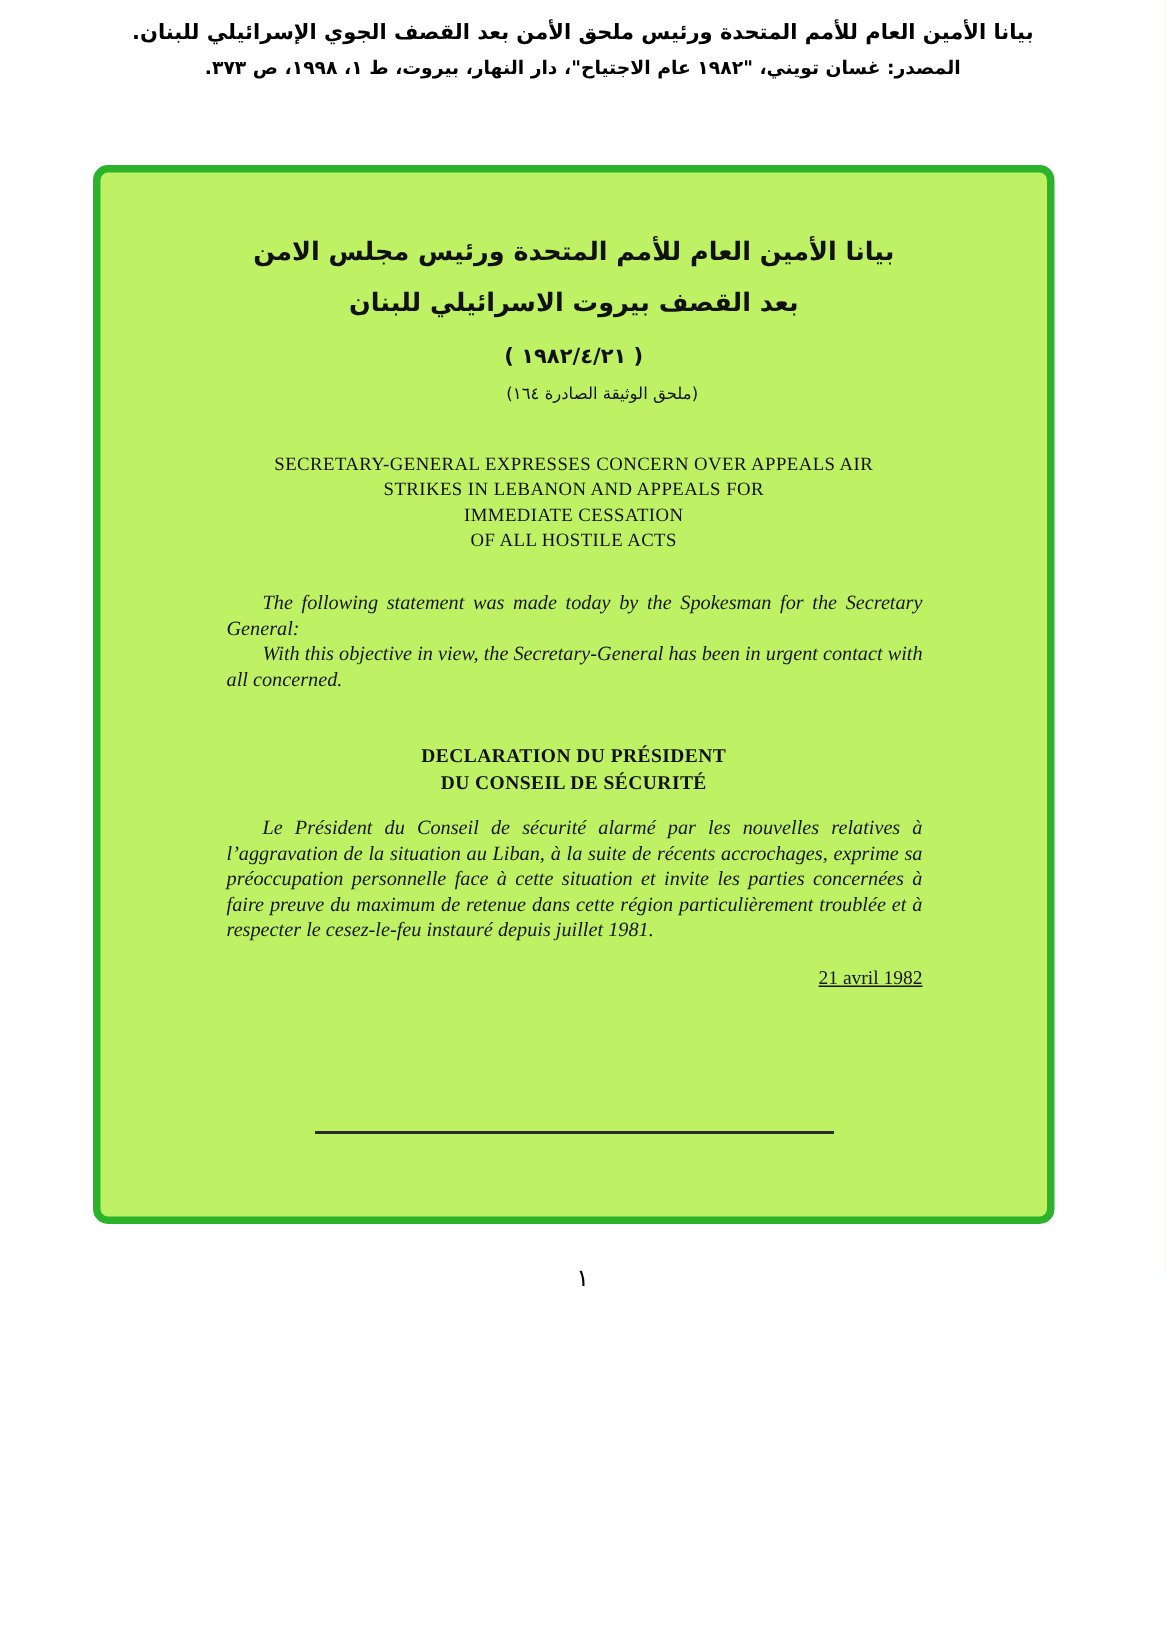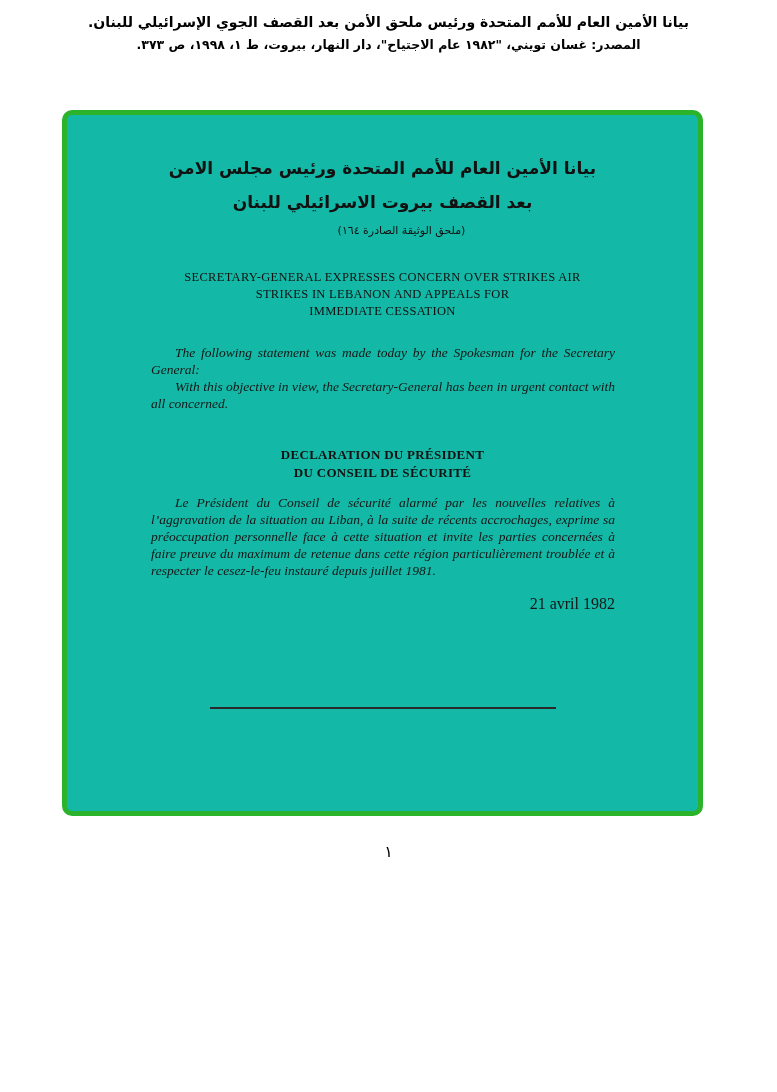--- a/index.html
+++ b/index.html
@@ -35,21 +35,21 @@
   }
 
   
   .doc-frame {
     box-sizing: border-box;
     width: 641px;
     height: 706px;
     margin: 54px 0 0 62px;
     border: 5px solid #2bb32b; 
     border-radius: 10px;
-    background: #14b8a6;
+    background: #bef264;
     overflow: hidden;
   }
   .doc-inner {
     padding-top: 36px;
   }
 
   
   .arabic-title {
     direction: rtl;
     text-align: center;
@@ -118,22 +118,23 @@
     line-height: 18px;
     letter-spacing: 0.3px;
     color: #111;
   }
   .fr-paragraph-wrap { margin-top: 12px; }
 
   .date-line {
     width: 464px;
     margin: 16px 0 0 84px;
     text-align: right;
-    font-size: 16px;
+    font-size: 13px;
     color: #161616;
+    text-decoration: underline;
   }
 
   
   .bottom-rule {
     width: 346px;
     height: 0;
     border-top: 2px solid #2a2a2a;
     margin: 94px auto 0 auto;
   }
 
@@ -153,28 +154,30 @@
   <div class="h-line1">بيانا الأمين العام للأمم المتحدة ورئيس ملحق الأمن بعد القصف الجوي الإسرائيلي للبنان.</div>
   <div class="h-line2">المصدر: غسان تويني، "١٩٨٢ عام الاجتياح"، دار النهار، بيروت، ط ١، ١٩٩٨، ص ٣٧٣.</div>
 </div>
 
 <div class="doc-frame">
   <div class="doc-inner">
 
     <div class="arabic-title">
       <div class="a-line">بيانا الأمين العام للأمم المتحدة ورئيس مجلس الامن</div>
       <div class="a-line">بعد القصف بيروت الاسرائيلي للبنان</div>
+      <div class="a-date">( ١٩٨٢/٤/٢١ )</div>
       <div class="a-note">(ملحق الوثيقة الصادرة ١٦٤)</div>
     </div>
 
 
     <div class="en-heading">
-      <div>SECRETARY-GENERAL EXPRESSES CONCERN OVER STRIKES AIR</div>
+      <div>SECRETARY-GENERAL EXPRESSES CONCERN OVER APPEALS AIR</div>
       <div>STRIKES IN LEBANON AND APPEALS FOR</div>
       <div>IMMEDIATE CESSATION</div>
+      <div>OF ALL HOSTILE ACTS</div>
     </div>
 
     <div class="text-block en-paragraphs">
       <p>The following statement was made today by the Spokesman for the Secretary General:</p>
       <p>With this objective in view, the Secretary-General has been in urgent contact with all concerned.</p>
     </div>
 
     <div class="fr-heading">
       <div>DECLARATION DU PRÉSIDENT</div>
       <div>DU CONSEIL DE SÉCURITÉ</div>

